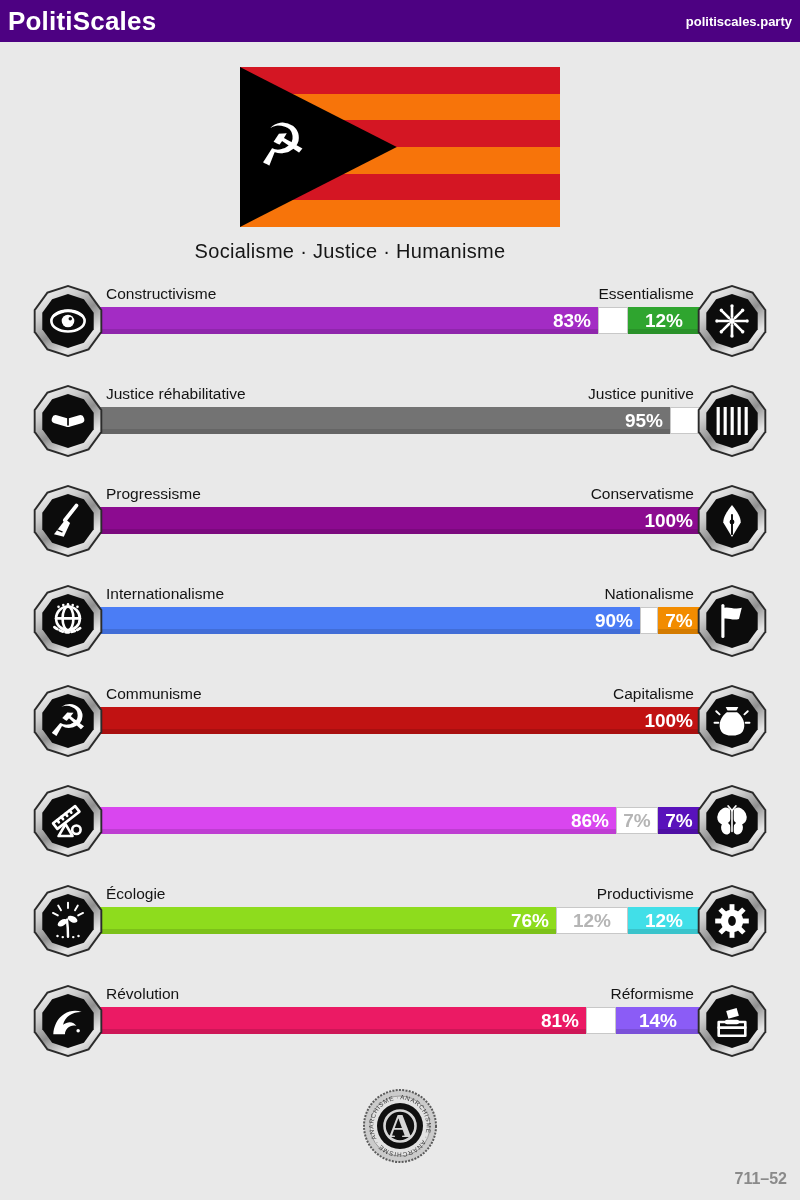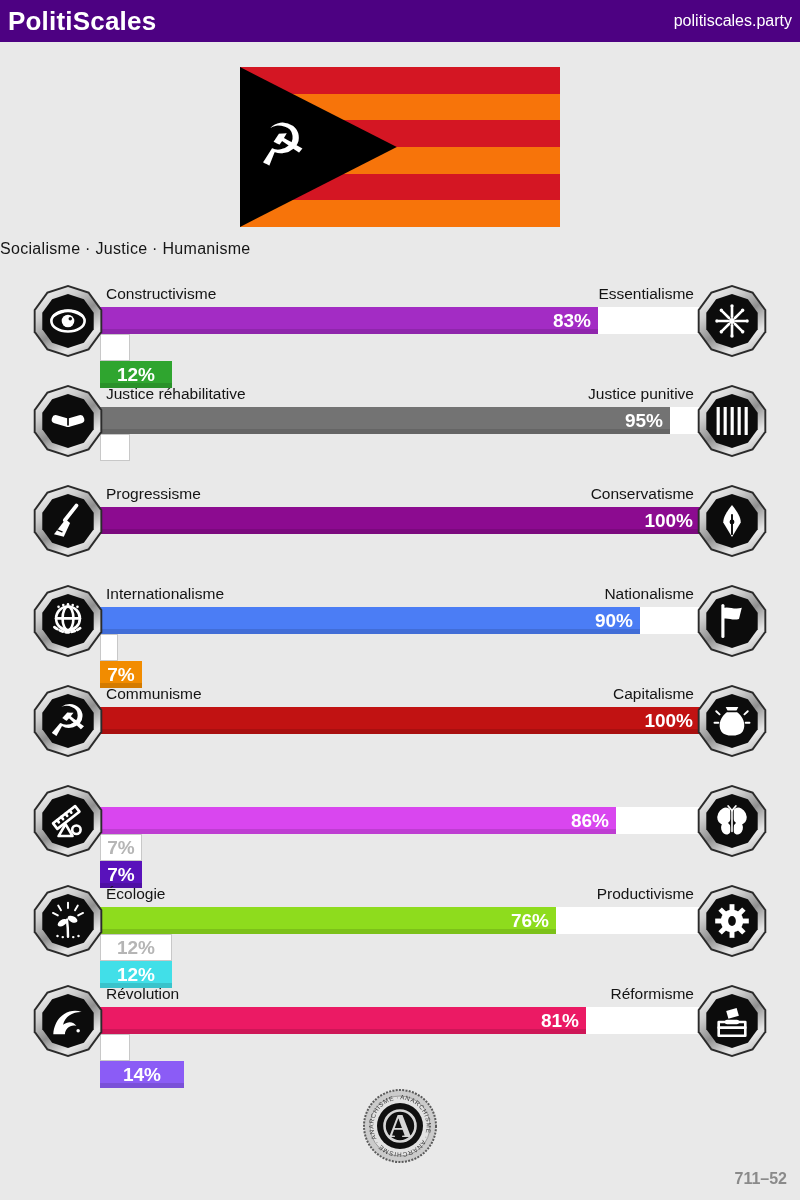--- a/index.html
+++ b/index.html
@@ -9,45 +9,45 @@
     font-family:"Liberation Sans","DejaVu Sans",sans-serif;
     -webkit-font-smoothing:antialiased;
   }
   
   .header{
     position:absolute;left:0;top:0;width:800px;height:42px;
     background:#4d0182;display:flex;align-items:center;
     justify-content:space-between;box-sizing:border-box;padding:0 8px;
   }
   .header .title{color:#fff;font-size:26px;font-weight:bold;letter-spacing:.2px;cursor:pointer;}
-  .header .site{color:#fff;font-size:16px;font-weight:normal;cursor:pointer;}
+  .header .site{color:#fff;font-size:13px;font-weight:bold;cursor:pointer;}
   
   .flag{position:absolute;left:240px;top:67px;width:320px;height:160px;display:flex;flex-direction:column;}
   .flag .stripe{flex:1;}
   .flag .triangle{
     position:absolute;left:0;top:0;width:100%;height:100%;
     clip-path:polygon(0 0,49% 50%,0 100%);background:#000;
   }
   .flag .emblem{
     position:absolute;left:16px;top:50%;transform:translateY(-54%) rotate(-8deg);
     color:#fff;font-size:56px;line-height:1;font-family:"DejaVu Sans",sans-serif;
   }
   
   .subtitle{
-    position:absolute;left:0;top:240px;width:700px;
-    font-size:16px;color:#161616;letter-spacing:.3px;
+    position:absolute;left:0;top:240px;width:700px;text-align:center;
+    font-size:20px;color:#161616;letter-spacing:.3px;
   }
   
   .row{position:absolute;left:0;width:800px;height:72px;text-align:right;}
   .labels{position:absolute;left:106px;top:0;width:588px;height:20px;font-size:15.5px;color:#141414;}
   .lab-l{position:absolute;left:0;top:0;}
   .lab-r{position:absolute;right:0;top:0;}
   .bar{
     position:absolute;left:100px;top:22px;width:600px;height:27px;
-    display:flex;background:#fff;flex-direction:column;
+    display:flex;background:#fff;
   }
   .seg{height:100%;display:flex;align-items:center;box-sizing:border-box;flex:none;}
   .seg span{font-weight:bold;font-size:19px;color:#fff;line-height:1;}
   .seg-left{justify-content:flex-end;padding-right:7px;box-shadow:inset 0 -5px 0 rgba(0,0,0,.12);}
   .seg-mid{justify-content:center;background:#fff;border:1px solid #c8c8c8;}
   .seg-mid span{color:#b5b5b5;}
   .seg-right{justify-content:center;box-shadow:inset 0 -5px 0 rgba(0,0,0,.12);}
   
   .badge{
     position:absolute;top:0;width:72px;height:72px;

